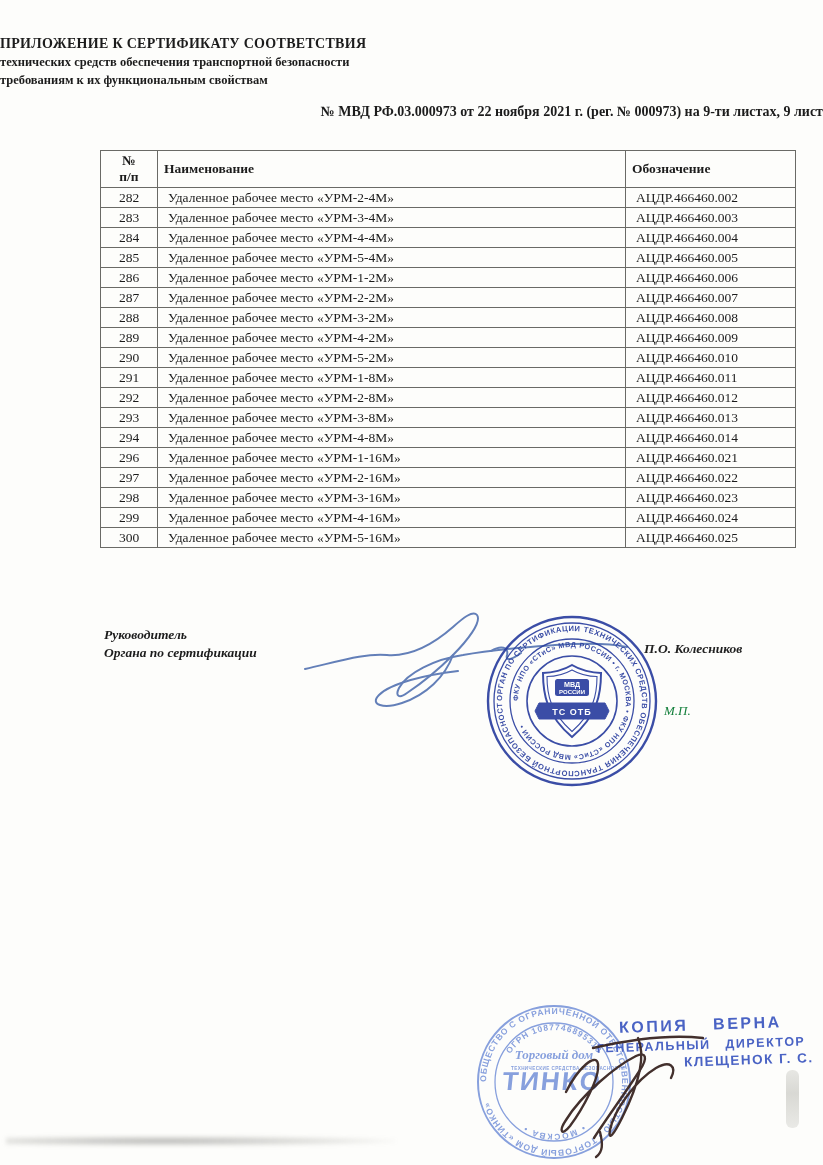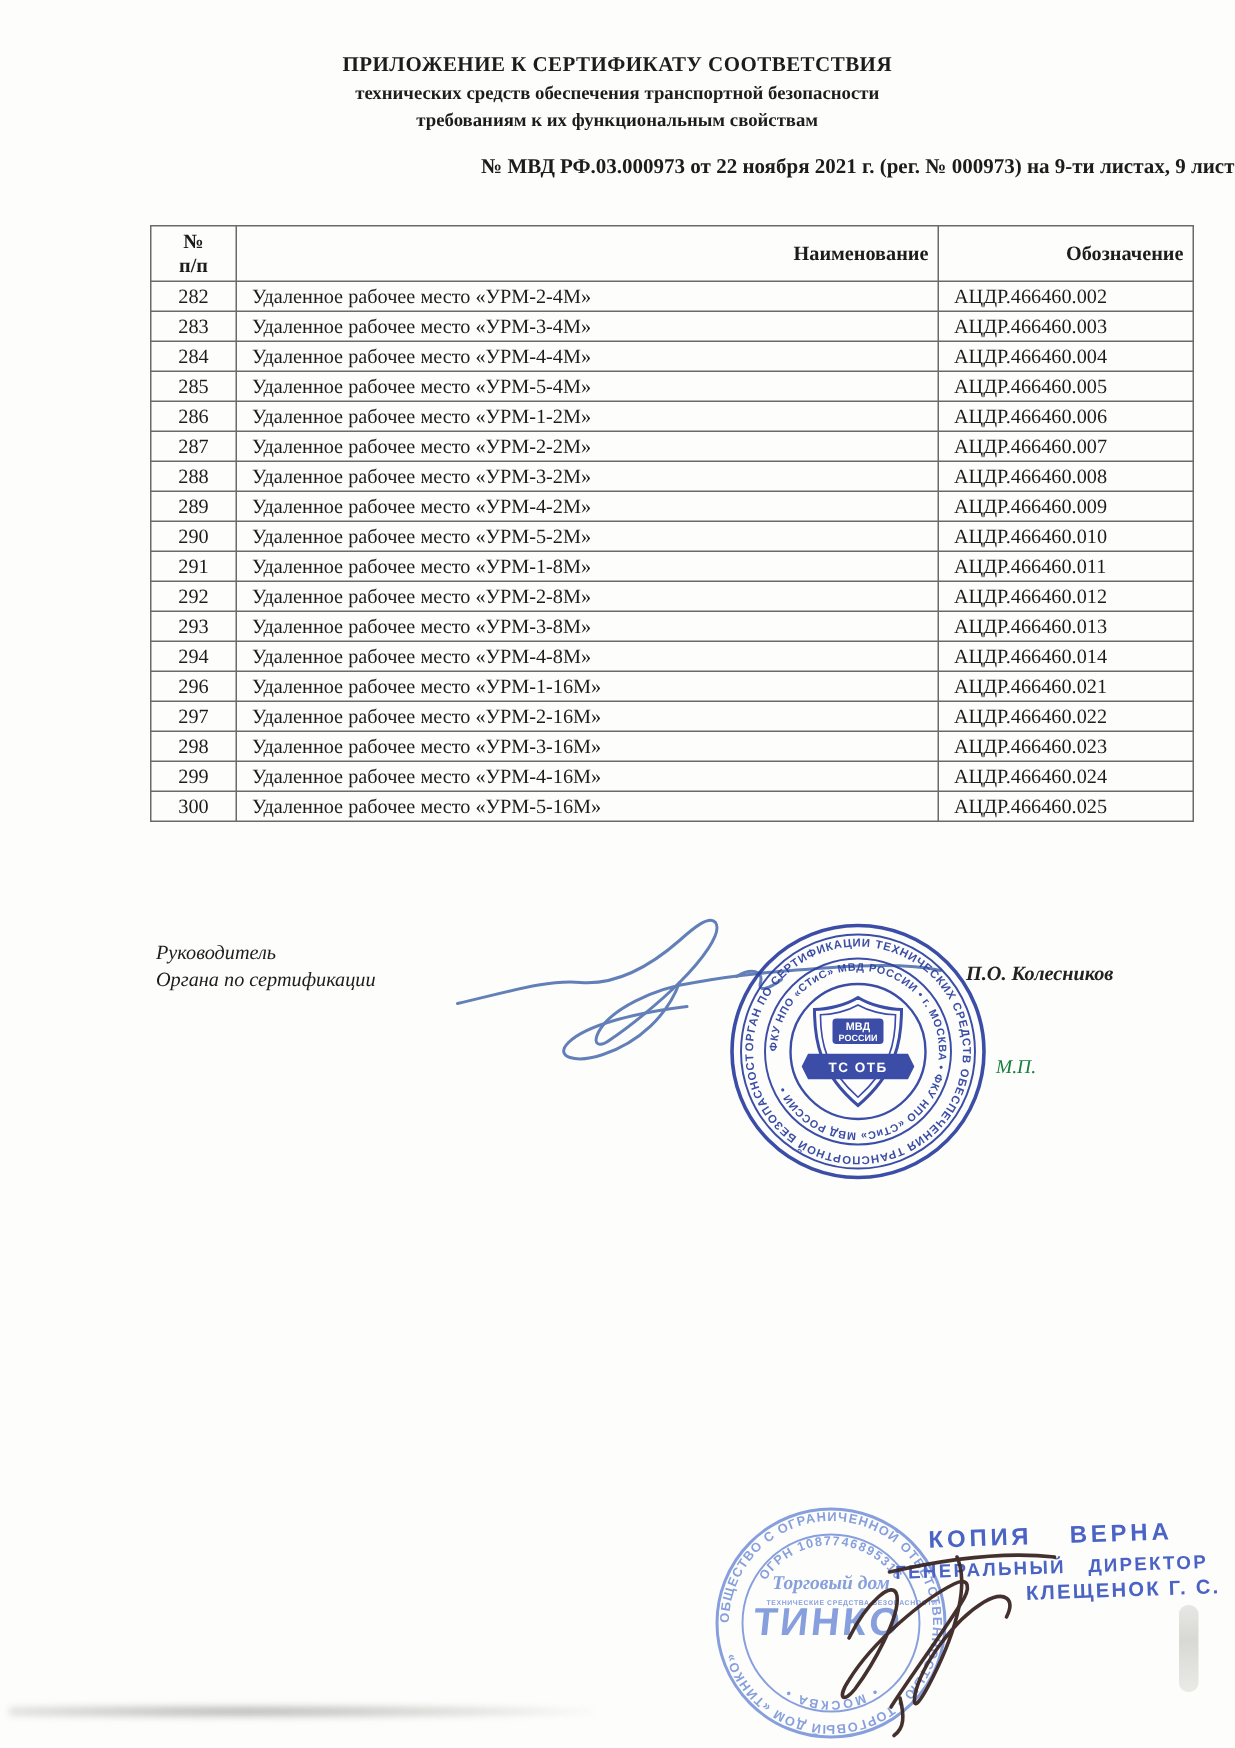--- a/index.html
+++ b/index.html
@@ -3,41 +3,41 @@
 <meta charset="utf-8">
 <style>
   html,body{margin:0;padding:0;}
   body{
     width:823px;height:1165px;position:relative;overflow:hidden;
     background:#fdfdfb;
     font-family:"Liberation Serif", serif;
     color:#1c1c1c;
   }
   
-  .doc-header{position:absolute;left:0;top:36px;width:823px;text-align:center;}
+  .doc-header{position:absolute;left:0;top:36px;width:823px;text-align:left;}
   .title1{font-weight:bold;font-size:14px;letter-spacing:.3px;}
   .title2,.title3{font-weight:bold;font-size:12.5px;margin-top:3px;font-family:Liberation Serif, serif;}
   .regline{position:absolute;left:0;top:104px;width:823px;text-align:right;
     font-weight:bold;font-size:14px;}
   
   .cert-table{position:absolute;left:100px;top:150px;width:656px;
     border-collapse:collapse;table-layout:fixed;}
   .cert-table th,.cert-table td{
     border:1px solid #6a6a66;font-size:13.5px;line-height:18px;
     padding:0 6px;overflow:hidden;white-space:nowrap;}
   .cert-table th{font-weight:bold;height:36px;line-height:16px;background:#fdfdfb;}
   .cert-table td{height:19px;margin-left:32px;}
   .col-num{width:44px;text-align:center;}
   .col-name{width:455px;}
   .col-code{width:157px;}
   td.col-name{padding-left:10px;}
   td.col-code{padding-left:10px;}
-  th.col-name,th.col-code{text-align:right;}
-  
-  .role{position:absolute;left:104px;top:626px;font-weight:normal;font-style:italic;
+  th.col-name,th.col-code{text-align:left;}
+  
+  .role{position:absolute;left:104px;top:626px;font-weight:bold;font-style:italic;
     font-size:13.5px;line-height:18px;}
   .signer{position:absolute;left:644px;top:641px;font-weight:bold;font-style:italic;
     font-size:13.5px;color:#222;}
   .mp{position:absolute;left:664px;top:703px;font-style:italic;font-size:13px;color:#15803d;}
   .sig-blue{position:absolute;left:295px;top:607px;}
   .mvd-stamp{position:absolute;left:483px;top:612px;opacity:.92;}
   
   .tinko-stamp{position:absolute;left:474px;top:1002px;opacity:.9;}
   .copy-stamp{position:absolute;left:585px;top:1016px;width:232px;
     transform:rotate(-2deg);color:#4a63c4;

